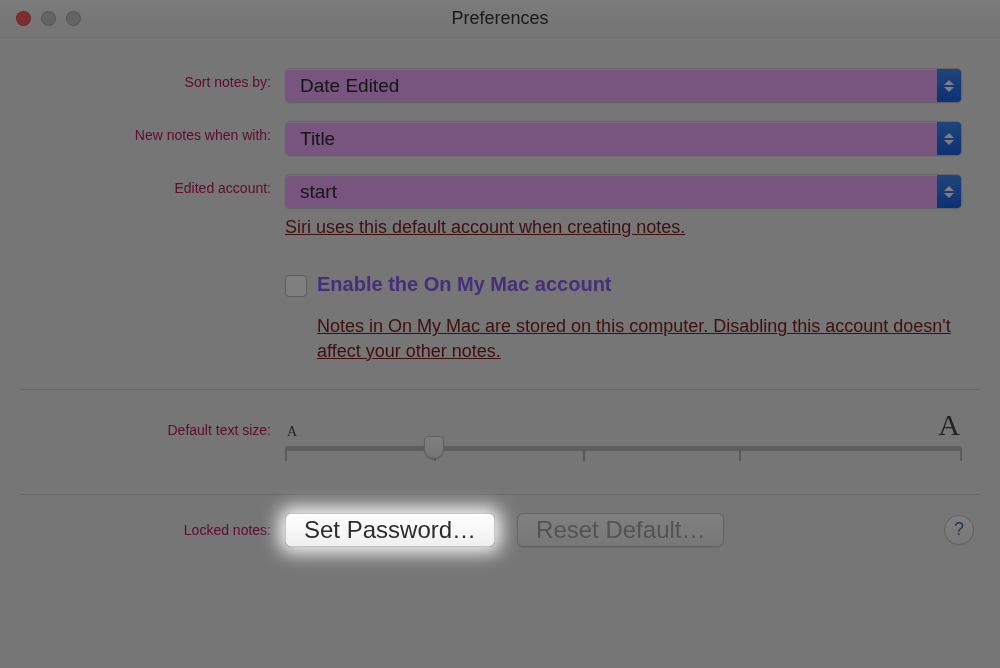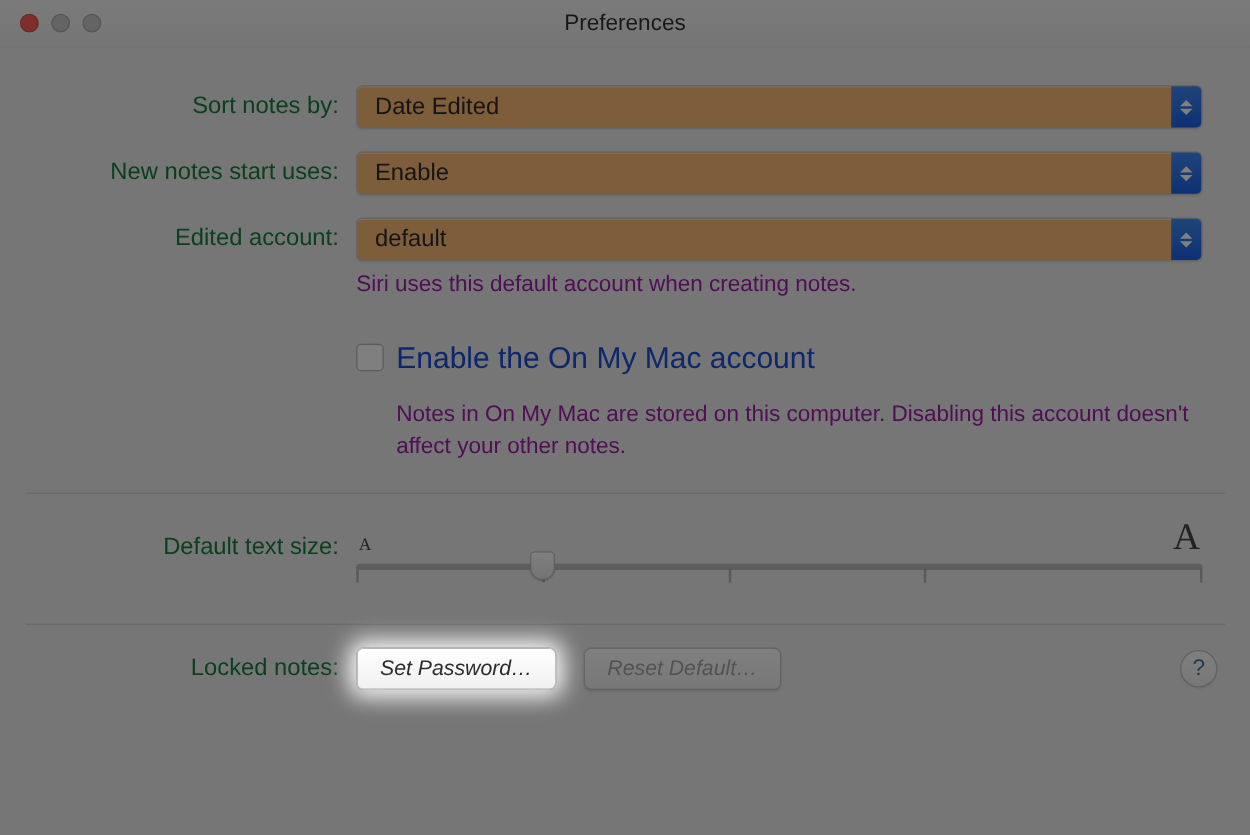--- a/index.html
+++ b/index.html
@@ -62,32 +62,32 @@
   .row {
     display: flex;
     align-items: flex-start;
     margin-bottom: 18px;
   }
   .label-col {
     width: 265px;
     text-align: right;
     padding-right: 14px;
     padding-top: 6px;
-    font-size: 19px;
-    color: #15803d;
+    font-size: 14px;
+    color: #be185d;
   }
   .field-col {
     flex: 1;
     padding-right: 18px;
   }
 
   .popup {
     width: 100%;
     height: 35px;
-    background: #fdba74;
+    background: #f0abfc;
     border: 1px solid #c9c9c9;
     border-radius: 5px;
     display: flex;
     align-items: center;
     padding: 0 10px 0 14px;
     font-size: 19px;
     position: relative;
     box-shadow: inset 0 1px 0 rgba(255,255,255,0.6), 0 1px 1px rgba(0,0,0,0.06);
   }
   .popup .value { flex: 1; }
@@ -108,40 +108,41 @@
     content: "";
     width: 0; height: 0;
     border-left: 5px solid transparent;
     border-right: 5px solid transparent;
   }
   .stepper::before { border-bottom: 5px solid #fff; }
   .stepper::after  { border-top: 5px solid #fff; }
 
   .hint {
     font-size: 18px;
-    color: #a21caf;
+    color: #7f1d1d;
     margin-top: 6px;
     line-height: 1.35;
+    text-decoration: underline;
   }
 
   .checkbox-row {
     display: flex;
     align-items: flex-start;
     margin-top: 34px;
   }
   .chk {
     width: 22px; height: 22px;
     background: #fff;
     border: 1px solid #b8b8b8;
     border-radius: 4px;
     margin-right: 10px;
     flex: 0 0 auto;
     margin-top: 2px;
   }
-  .chk-body .chk-label { font-size: 24px; color: #1d4ed8; }
+  .chk-body .chk-label { font-size: 20px; color: #8b5cf6; font-weight: bold; }
   .chk-body .hint { margin-top: 18px; max-width: 640px; }
 
   hr.sep {
     border: none;
     border-top: 1px solid #d0d0d0;
     margin: 26px 0 18px 0;
   }
 
   .slider-wrap { position: relative; height: 60px; }
   .slider-labels {
@@ -180,26 +181,25 @@
     transform: translateX(-50%);
     box-shadow: 0 1px 1px rgba(0,0,0,0.2);
   }
 
   .btn {
     height: 34px;
     padding: 0 18px;
     background: linear-gradient(#ffffff,#f0f0f0);
     border: 1px solid #c3c3c3;
     border-radius: 6px;
-    font-size: 17px;
+    font-size: 24px;
     display: inline-flex;
     align-items: center;
     box-shadow: 0 1px 1px rgba(0,0,0,0.08);
     color: #2c2c2c;
-    font-style: italic;
   }
   .btn.disabled { color: #a6a6a6; }
 
   .help-btn {
     width: 30px; height: 30px;
     border-radius: 50%;
     background: linear-gradient(#ffffff,#f0f0f0);
     border: 1px solid #c3c3c3;
     display: inline-flex;
     align-items: center;
@@ -244,34 +244,34 @@
       <div class="label-col">Sort notes by:</div>
       <div class="field-col">
         <div class="popup">
           <span class="value">Date Edited</span>
           <span class="stepper"></span>
         </div>
       </div>
     </div>
 
     <div class="row">
-      <div class="label-col">New notes start uses:</div>
+      <div class="label-col">New notes when with:</div>
       <div class="field-col">
         <div class="popup">
-          <span class="value">Enable</span>
+          <span class="value">Title</span>
           <span class="stepper"></span>
         </div>
       </div>
     </div>
 
     <div class="row">
       <div class="label-col">Edited account:</div>
       <div class="field-col">
         <div class="popup">
-          <span class="value">default</span>
+          <span class="value">start</span>
           <span class="stepper"></span>
         </div>
         <div class="hint">Siri uses this default account when creating notes.</div>
 
         <div class="checkbox-row">
           <div class="chk"></div>
           <div class="chk-body">
             <div class="chk-label">Enable the On My Mac account</div>
             <div class="hint">Notes in On My Mac are stored on this computer. Disabling this account doesn't affect your other notes.</div>
           </div>

